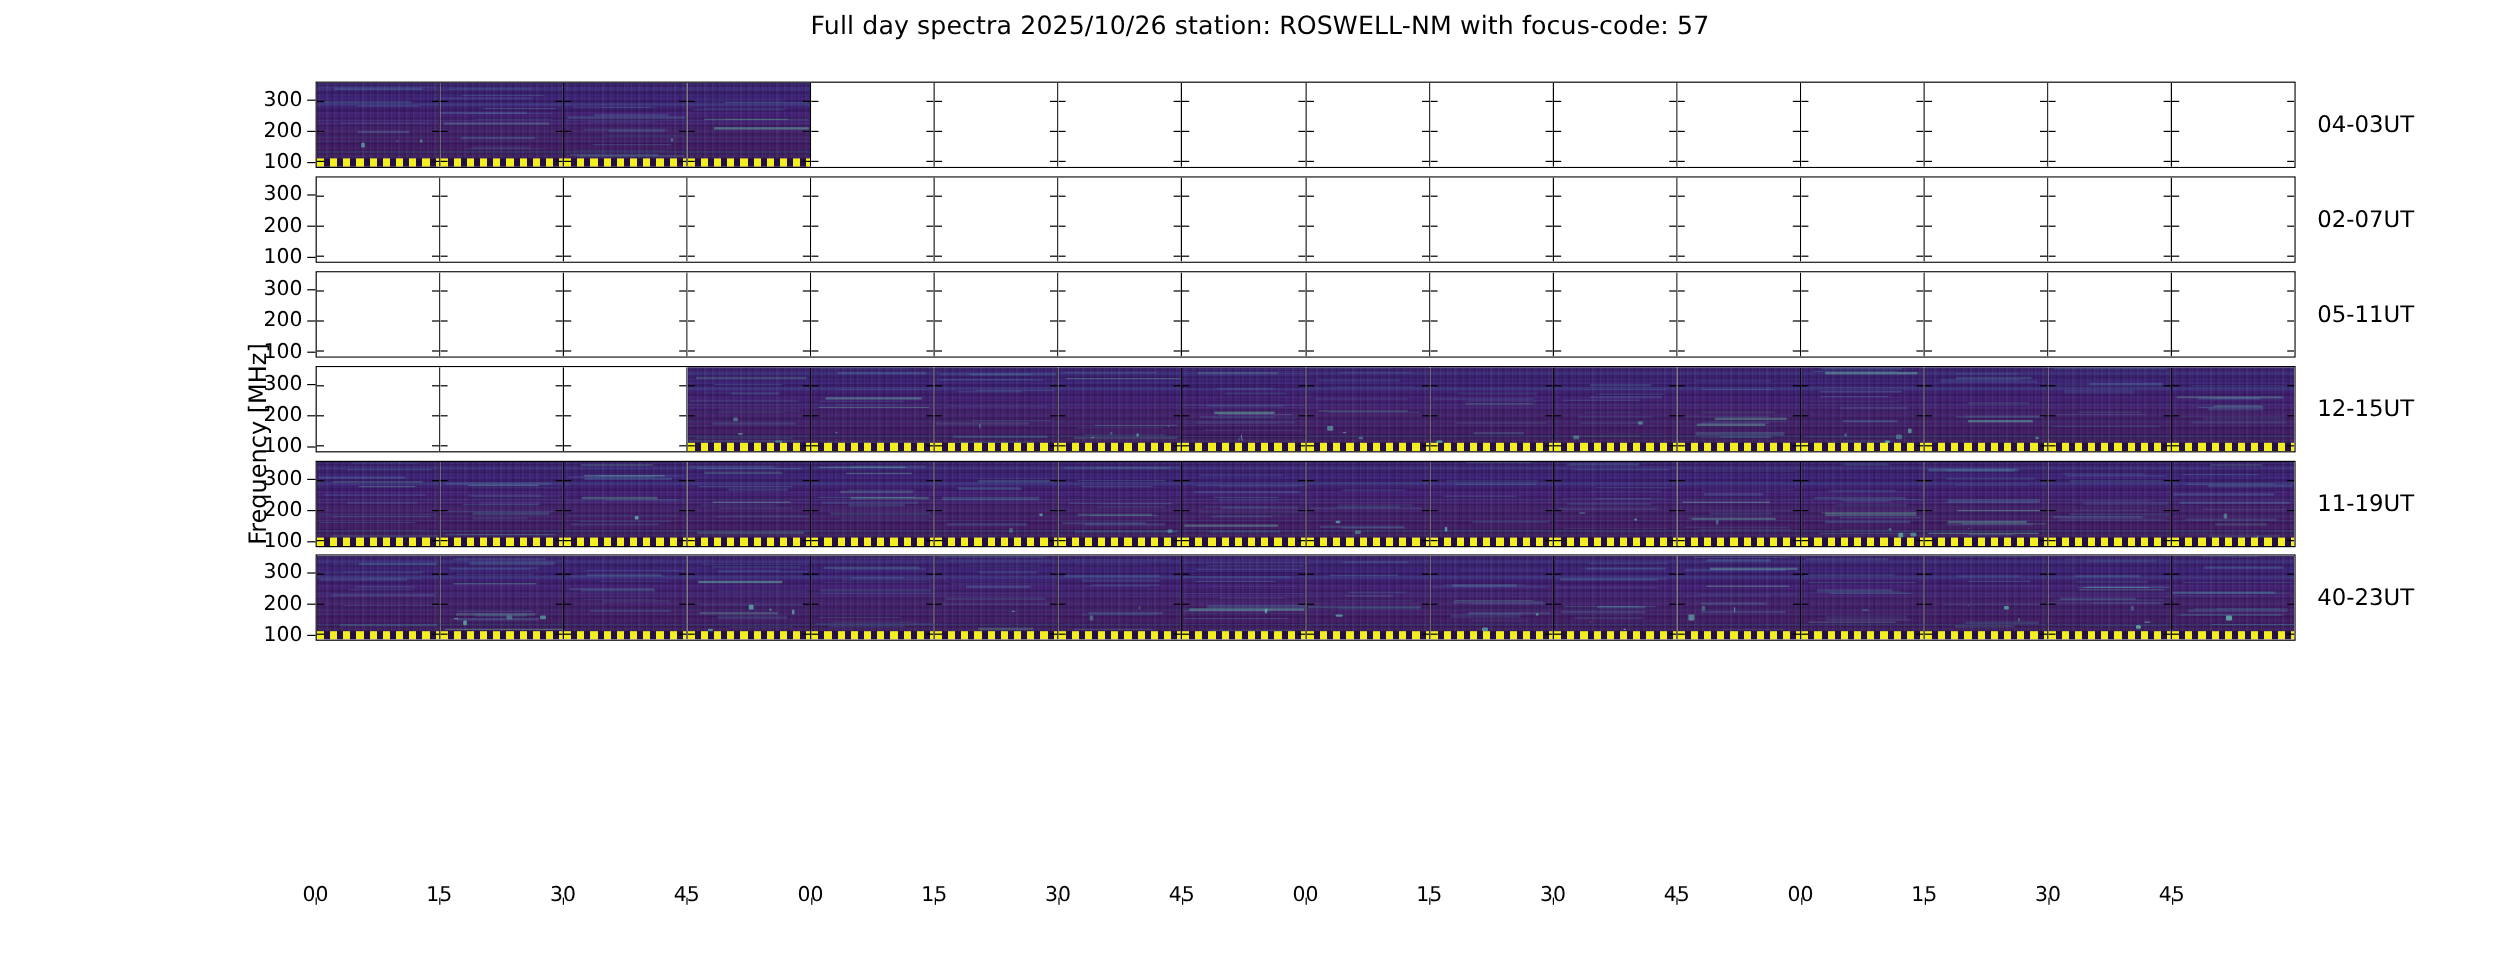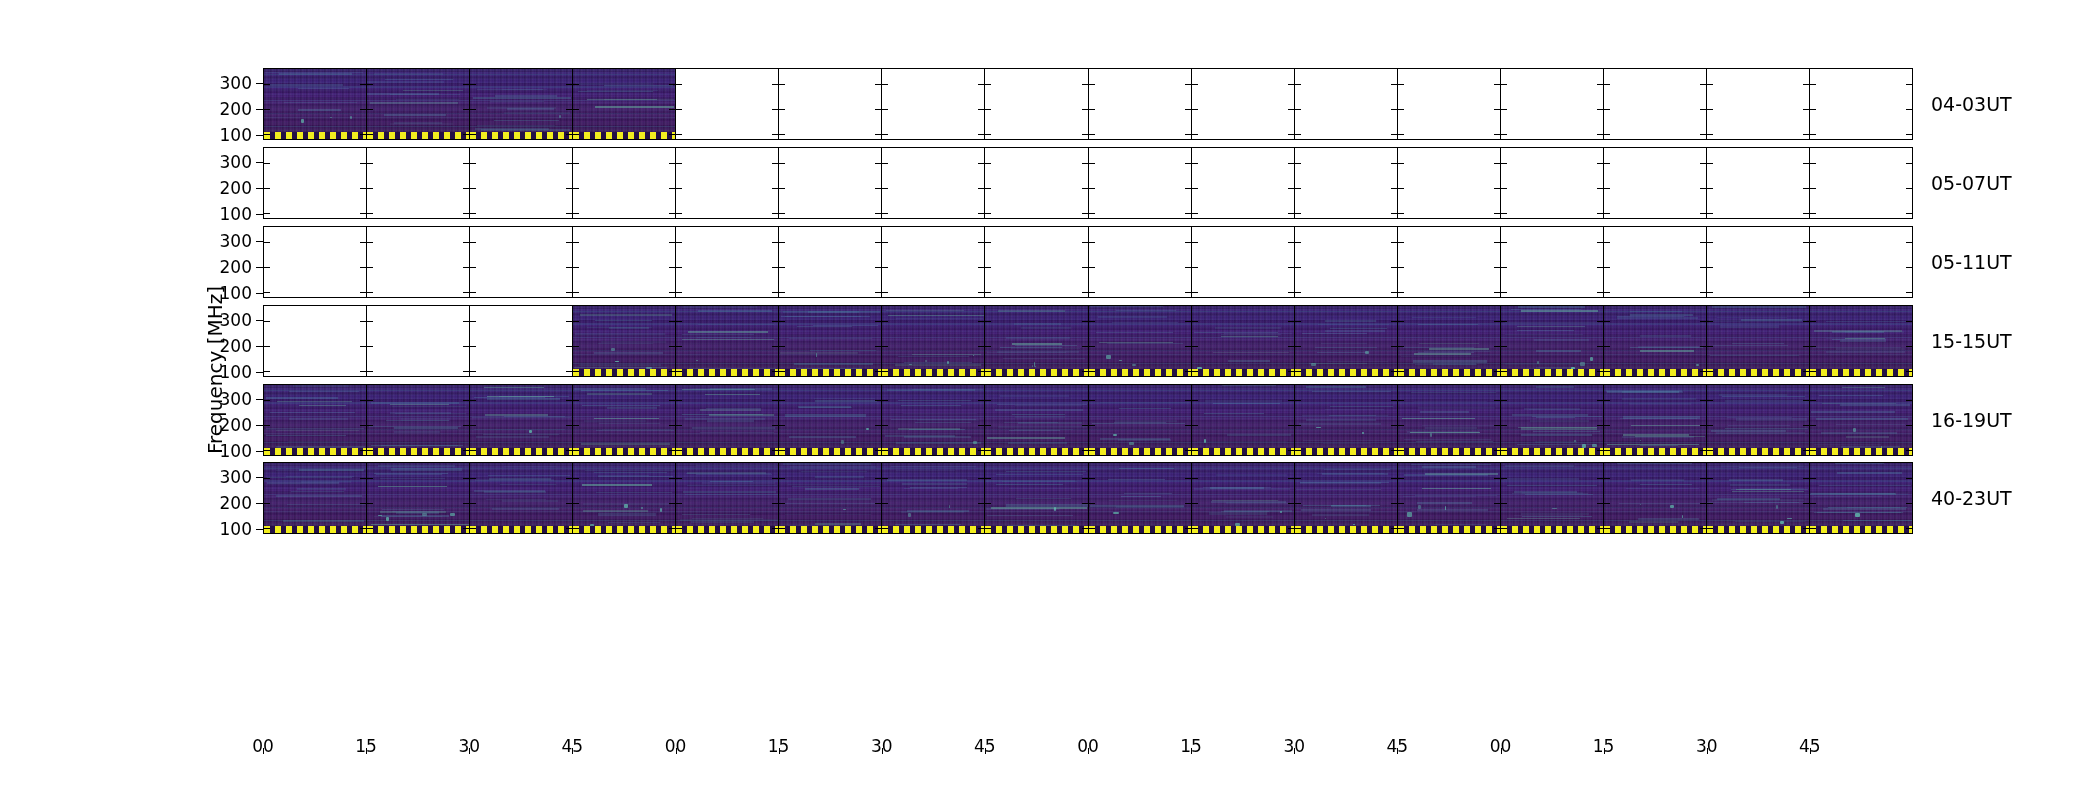--- a/index.html
+++ b/index.html
@@ -126,20 +126,21 @@
   }
   .xtickmark{
     position:absolute;bottom:0;width:0;height:6px;border-left:1.4px solid #000;
   }
 </style>
 </head>
 <body>
 
 <div id="figure">
 
+  <div id="plot-title">Full day spectra 2025/10/26 station: ROSWELL-NM with focus-code: 57</div>
 
   <div id="ylabel">Frequency [MHz]</div>
 
   <div id="rows-host">
       <div class="row" style="top: 68px; height: 72px;">
         <div class="row-frame">
           <div class="cells">
             <div class="cell">
               <div class="spec">
                 <div class="base"></div>
@@ -2070,18 +2071,18 @@
       <div class="xt" style="left: 1237.5px;">00</div>
       <div class="xtickmark" style="left: 1340.62px; bottom: 12px;"></div>
       <div class="xt" style="left: 1340.62px;">15</div>
       <div class="xtickmark" style="left: 1443.75px; bottom: 12px;"></div>
       <div class="xt" style="left: 1443.75px;">30</div>
       <div class="xtickmark" style="left: 1546.88px; bottom: 12px;"></div>
       <div class="xt" style="left: 1546.88px;">45</div>
     </div>
 
 <div class="rowlabel" style="top: 104px;">04-03UT</div>
-    <div class="rowlabel" style="top: 183px;">05-07UT</div>
+    <div class="rowlabel" style="top: 183px;">02-07UT</div>
     <div class="rowlabel" style="top: 262px;">05-11UT</div>
-    <div class="rowlabel" style="top: 341px;">15-15UT</div>
-    <div class="rowlabel" style="top: 420px;">16-19UT</div>
+    <div class="rowlabel" style="top: 341px;">12-15UT</div>
+    <div class="rowlabel" style="top: 420px;">11-19UT</div>
     <div class="rowlabel" style="top: 498px;">40-23UT</div>
   </div>
 
 </body></html>

